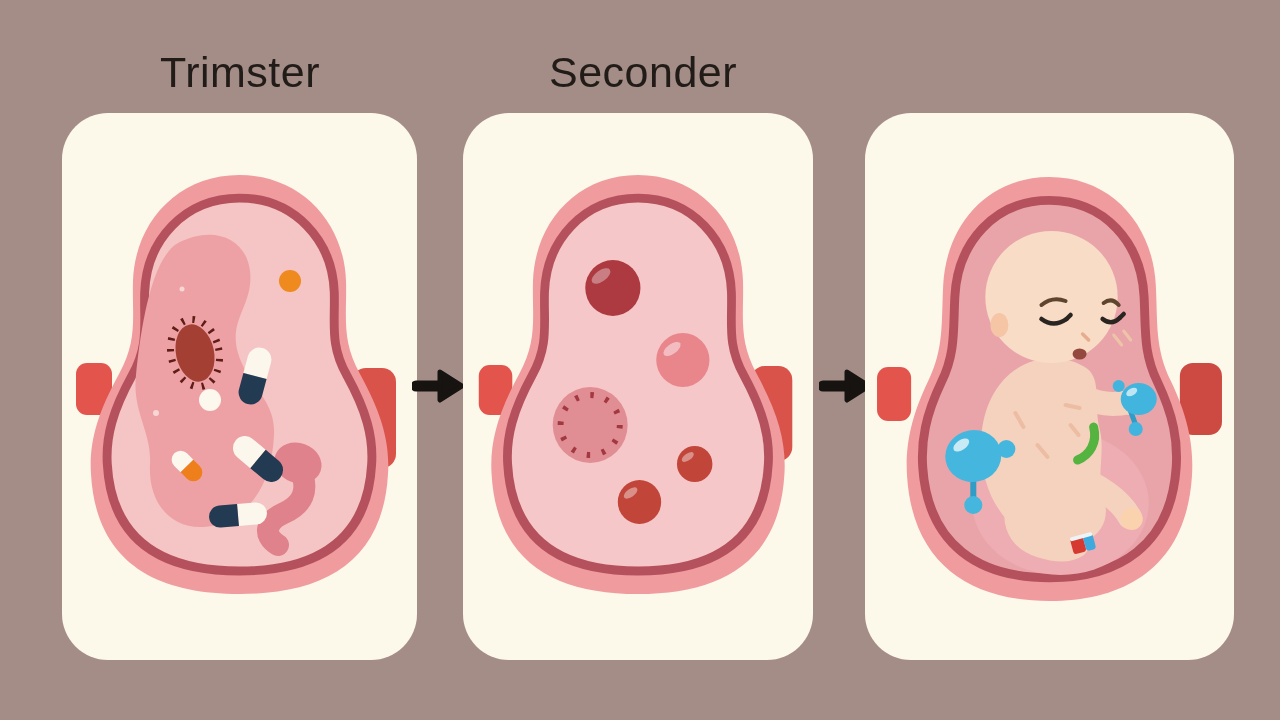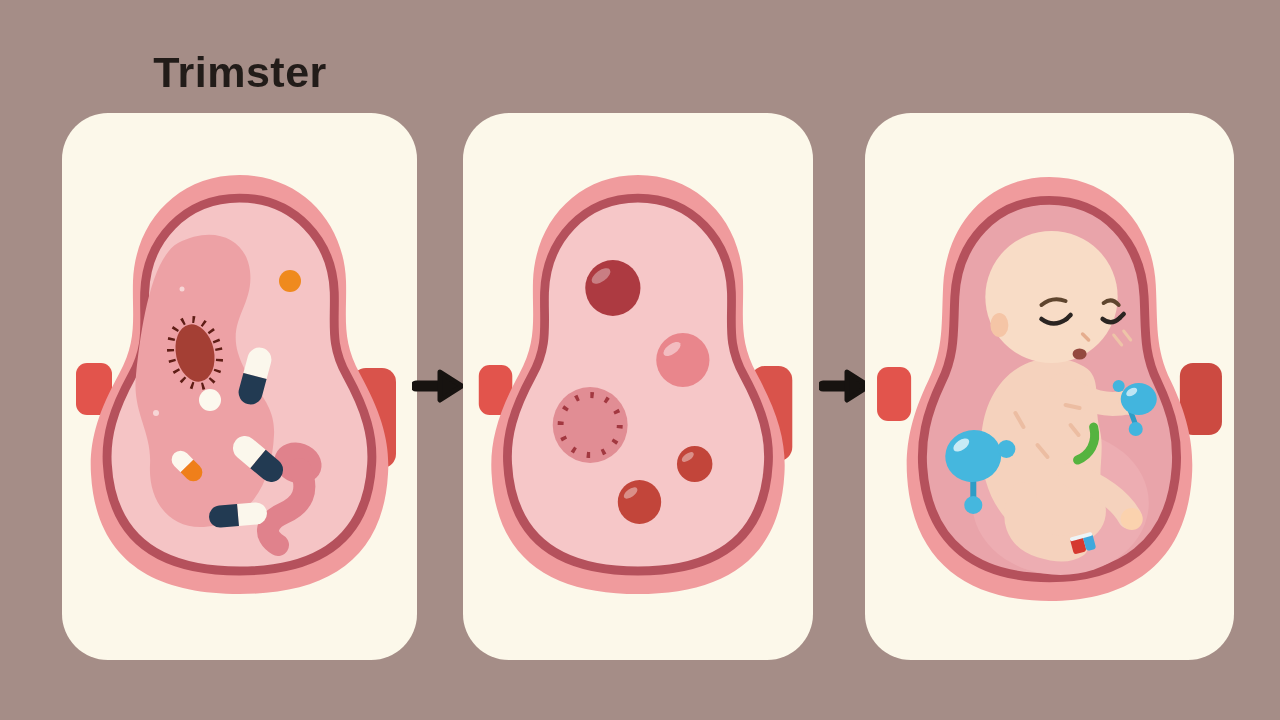--- a/index.html
+++ b/index.html
@@ -4,21 +4,21 @@
 <style>
   html,body{margin:0;padding:0;}
   body{
     width:1280px;height:720px;overflow:hidden;position:relative;
     background:#a58d87;
     font-family:"Liberation Sans", sans-serif;
   }
   .stage{position:absolute;inset:0;}
   .panel-title{
     position:absolute;top:48px;transform:translateX(-50%);
-    font-size:43px;font-weight:700;color:#221c19;letter-spacing:.5px;
+    font-size:43px;font-weight:400;color:#221c19;letter-spacing:.5px;
     white-space:nowrap;
   }
   .t1{left:240px;} .t2{left:643px;} .t3{left:1053px;}
   .card{
     position:absolute;top:113px;height:547px;background:#fcf8ea;
     border-radius:46px;
   }
   .c1{left:62px;width:355px;}
   .c2{left:463px;width:350px;}
   .c3{left:865px;width:369px;}
@@ -26,20 +26,21 @@
   .arrow{position:absolute;width:54px;height:40px;}
   .a1{left:412px;top:366px;}
   .a2{left:819px;top:366px;}
 </style>
 </head>
 <body>
 
 <div class="stage">
 
   <div class="panel-title t1">Trimster</div>
+  <div class="panel-title t2">Seconder</div>
 
   <div class="card c1">
     <svg viewBox="0 0 355 547" preserveAspectRatio="none">
       <g>
         <rect x="14" y="250" width="36" height="52" rx="11" fill="#e2544c"></rect>
         <rect x="290" y="255" width="44" height="100" rx="14" fill="#d9534b"></rect>
       </g>
       <path d="M177.5 62 C116 62 73 109 71 168 C70 204 76 227 57 261 C35 301 27 330 29 361 C34 449 93 481 177.5 481 C262 481 321 449 326 361 C328 330 320 301 298 261 C279 227 285 204 284 168 C282 109 239 62 177.5 62 Z" fill="#f09b9d"></path>
       <path d="M177.5 62 C116 62 73 109 71 168 C70 204 76 227 57 261 C35 301 27 330 29 361 C34 449 93 481 177.5 481 C262 481 321 449 326 361 C328 330 320 301 298 261 C279 227 285 204 284 168 C282 109 239 62 177.5 62 Z" transform="translate(19.5,29.9) scale(0.89)" fill="#f5c4c5" stroke="#b5515c" stroke-width="10"></path>
       <g>

